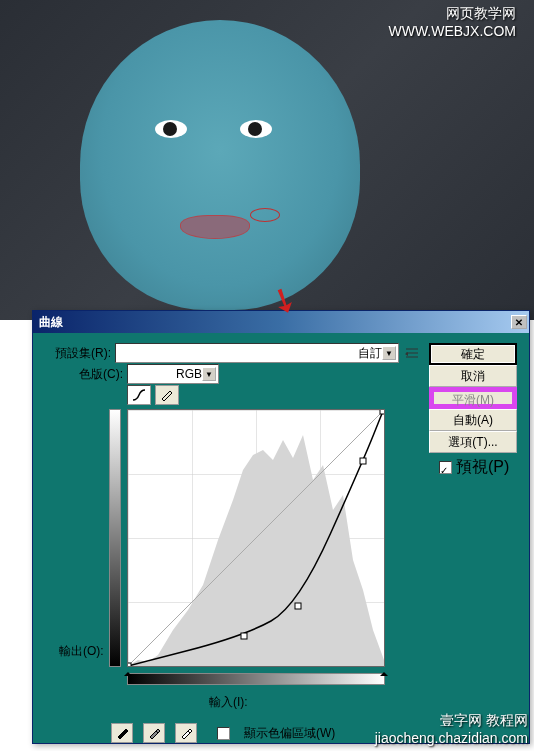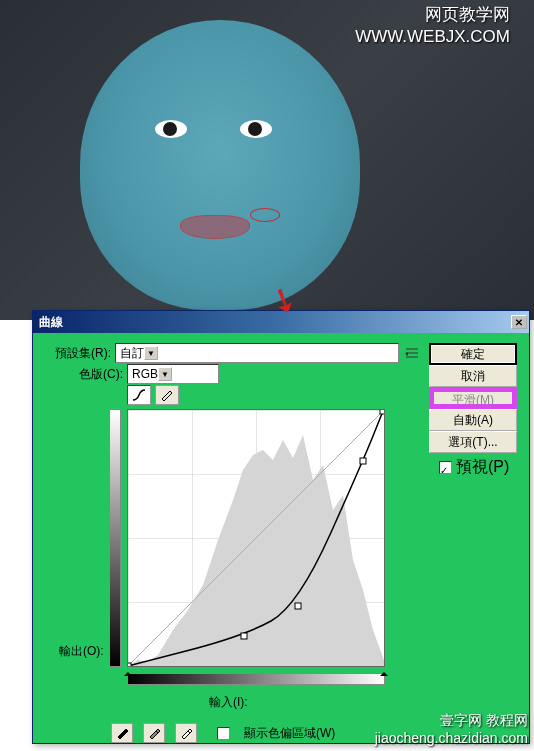--- a/index.html
+++ b/index.html
@@ -22,36 +22,36 @@
   z-index: -1;
 }
 .eye { position: absolute; width: 32px; height: 18px; background: #fff; border-radius: 50%; }
 .eye::after { content: ''; position: absolute; left: 8px; top: 2px; width: 14px; height: 14px; background: #1a1a1a; border-radius: 50%; }
 .eye-l { left: 155px; top: 120px; }
 .eye-r { left: 240px; top: 120px; }
 .lips { position: absolute; left: 180px; top: 215px; width: 70px; height: 24px; background: #8a6a7a; border-radius: 40% 40% 50% 50%; border: 1px solid rgba(200,50,50,0.6); }
 .lips-mark { position: absolute; left: 250px; top: 208px; width: 30px; height: 14px; border: 1px solid #c03030; border-radius: 50%; }
 
 .watermark-tr {
-  position: absolute; right: 24px; top: 4px; color: #fff; font-size: 17px;
+  position: absolute; right: 18px; top: 4px; color: #fff; font-size: 14px;
   text-shadow: 1px 1px 2px #000; text-align: right; line-height: 1.3;
 }
 .watermark-br {
   position: absolute; right: 6px; bottom: 4px; color: #fff; font-size: 14px;
   text-shadow: 1px 1px 2px #000; text-align: right; line-height: 1.3;
 }
 
 .arrow {
   position: absolute; left: 270px; top: 280px; font-size: 34px; color: #d02020;
   transform: rotate(25deg); z-index: 5; pointer-events: none;
 }
 
 .dialog {
   position: absolute; left: 32px; top: 310px; width: 498px; height: 434px;
-  background: #22c55e; border: 1px solid #0a246a;
+  background: #0f766e; border: 1px solid #0a246a;
   box-shadow: 2px 2px 6px rgba(0,0,0,0.3);
 }
 .titlebar {
   height: 22px; background: linear-gradient(90deg, #0a246a 0%, #3a6ea5 50%, #a6caf0 100%);
   color: #fff; font-size: 12px; font-weight: bold;
   display: flex; align-items: center; justify-content: space-between;
   padding: 0 2px 0 6px;
 }
 .closebox {
   width: 16px; height: 14px; background: #c0c0c0; border: 1px outset #fff;
@@ -63,21 +63,21 @@
 .left-col { flex: 1; }
 .right-col { width: 88px; display: flex; flex-direction: column; gap: 0; align-items: stretch; }
 
 .row { display: flex; align-items: center; margin-bottom: 1px; font-size: 12px; }
 .row-label { text-align: right; padding-right: 4px; }
 .lbl-preset { width: 70px; }
 .lbl-channel { width: 82px; }
 
 .combo {
   flex: 1; height: 20px; background: #fff; border: 1px inset #888;
-  display: flex; align-items: center; justify-content: flex-start;
+  display: flex; align-items: center; justify-content: flex-end;
   padding: 0 2px 0 4px; font-size: 12px; cursor: pointer;
 }
 .combo-arrow { width: 14px; height: 14px; background: #d4d0c8; border: 1px outset #fff; display: flex; align-items: center; justify-content: center; font-size: 8px; }
 .combo.small { flex: 0 0 92px; }
 
 .menu-icon { width: 14px; height: 14px; margin-left: 6px; display: flex; align-items: center; justify-content: center; cursor: pointer; }
 
 .curve-tools { display: flex; gap: 4px; margin-left: 82px; }
 .tool-btn {
   width: 24px; height: 20px; background: #ece9d8; border: 1px solid #999;

